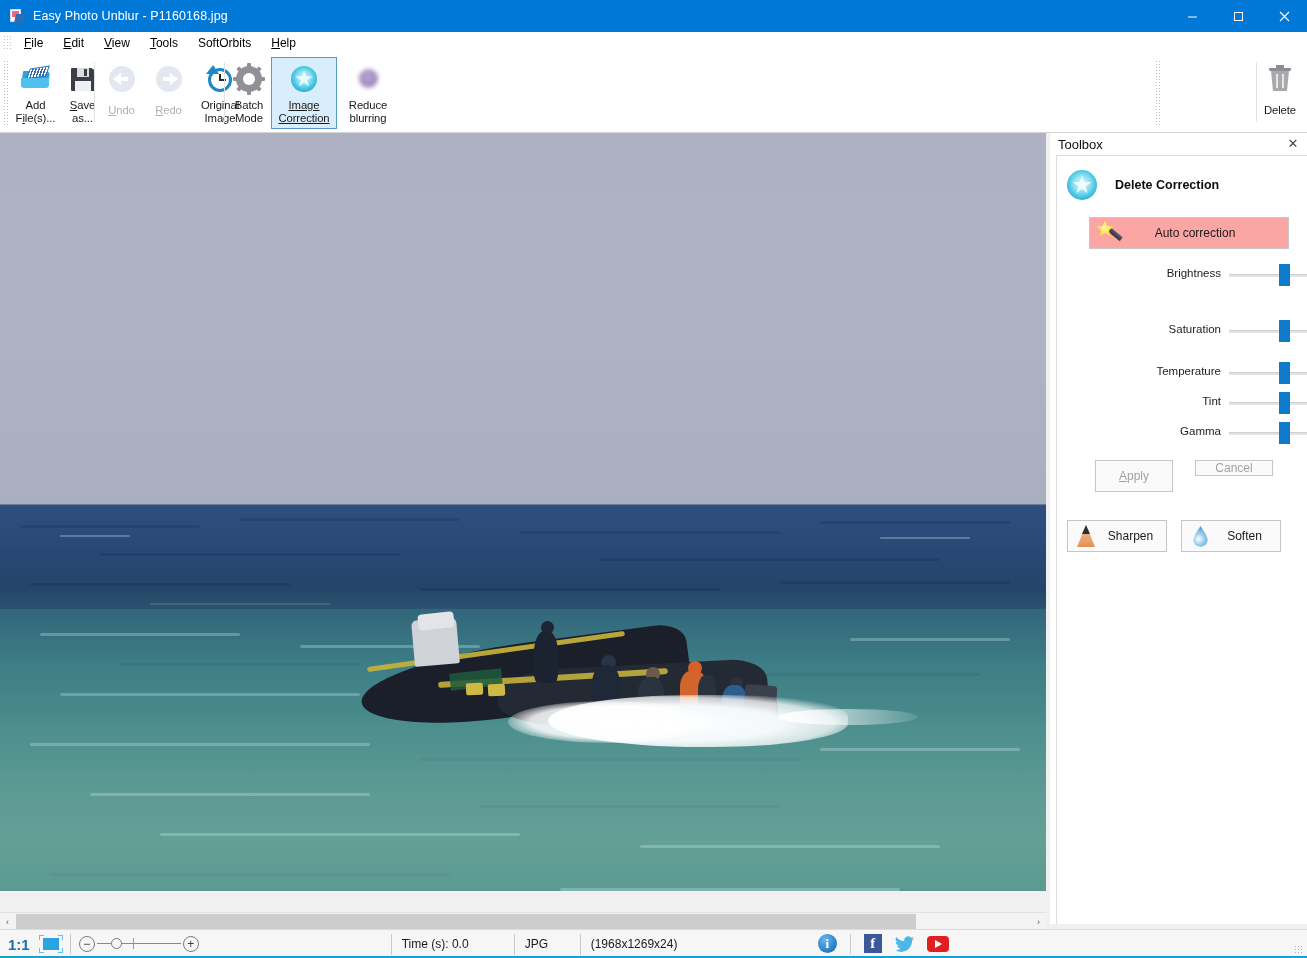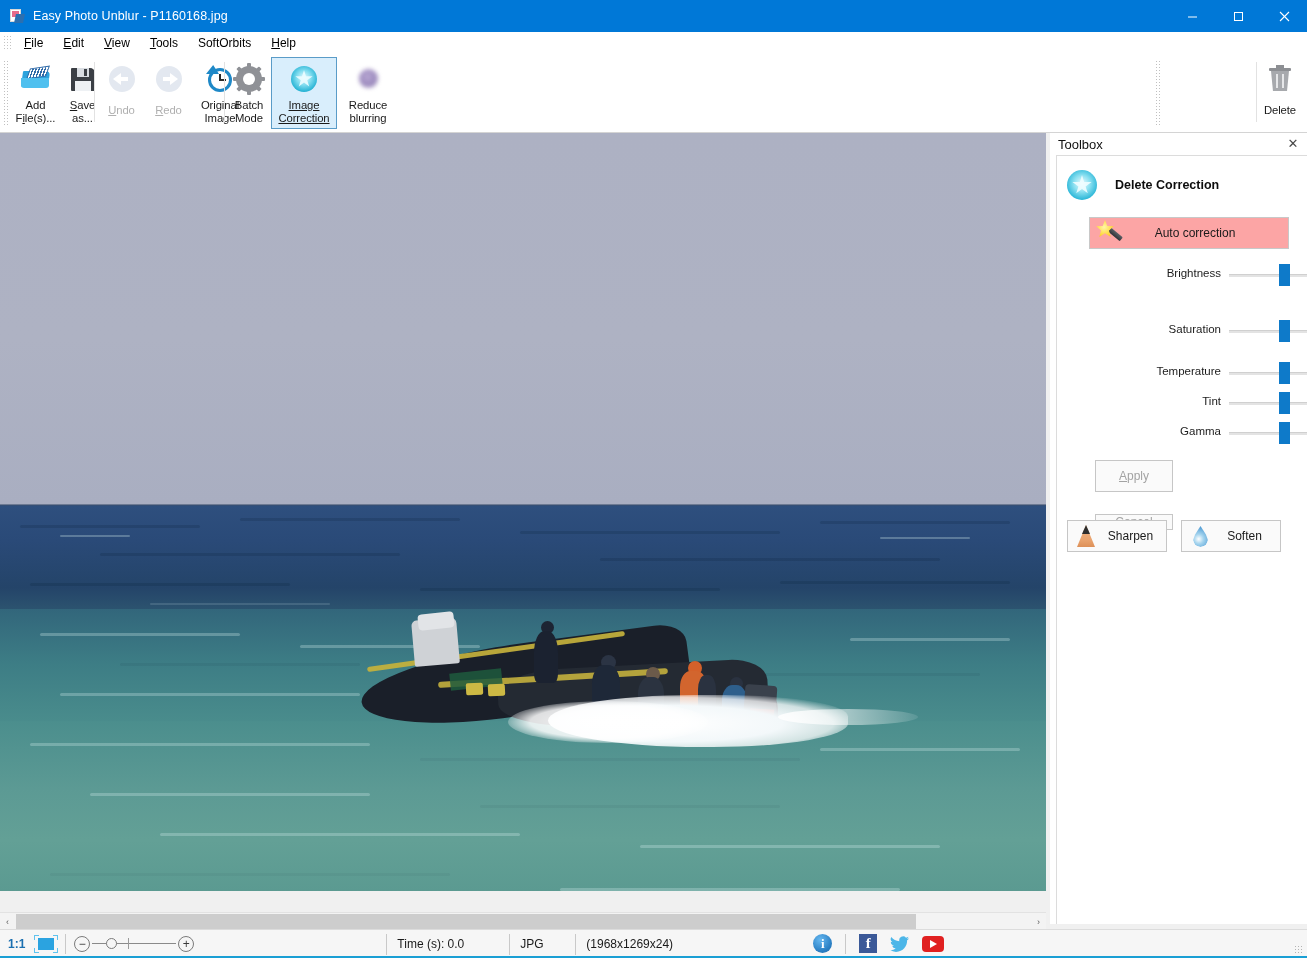--- a/index.html
+++ b/index.html
@@ -442,21 +442,21 @@
     background: #cdcdcd;
   }
 
   
   #statusbar {
     position: absolute; left: 0; top: 929px; width: 1307px; height: 29px;
     background: #f6f6f6; border-top: 1px solid #dcdcdc;
     display: flex; align-items: center;
   }
   #zoom-ratio {
-    margin-left: 8px; font-size: 12px; font-weight: bold; color: #1a6fb0; text-align: right;
+    margin-left: 8px; font-size: 15px; font-weight: bold; color: #1a6fb0; text-align: right;
   }
   #fit-btn {
     width: 26px; height: 20px; margin-left: 8px; position: relative;
   }
   #fit-btn .sq {
     position: absolute; left: 5px; top: 4px; width: 16px; height: 12px;
     background: #2ba3e0;
   }
   #fit-btn .c { position: absolute; width: 5px; height: 5px; border: 1.4px solid #5fc3ef; }
   #fit-btn .c1 { left: 1px; top: 1px; border-right: 0; border-bottom: 0; }
@@ -811,21 +811,21 @@
       <div class="slabel">Tint</div>
       <div class="strack"></div>
       <div class="sthumb"></div>
     </div>
     <div class="srow" style="top:266px;">
       <div class="slabel">Gamma</div>
       <div class="strack"></div>
       <div class="sthumb"></div>
     </div>
 
-    <div class="btnrow" style="left:38px;top:304px;gap:22px;flex-direction:column;">
+    <div class="btnrow" style="left:38px;top:304px;gap:22px;">
       <div class="pbtn disabled" style="width:78px;height:32px;">
         <span><u>A</u>pply</span>
       </div>
       <div class="pbtn disabled" style="width:78px;height:16px;">
         <span>Cancel</span>
       </div>
     </div>
 
     <div class="btnrow" style="left:10px;top:364px;gap:14px;">
       <div class="pbtn" style="width:100px;height:32px;justify-content:flex-start;">

